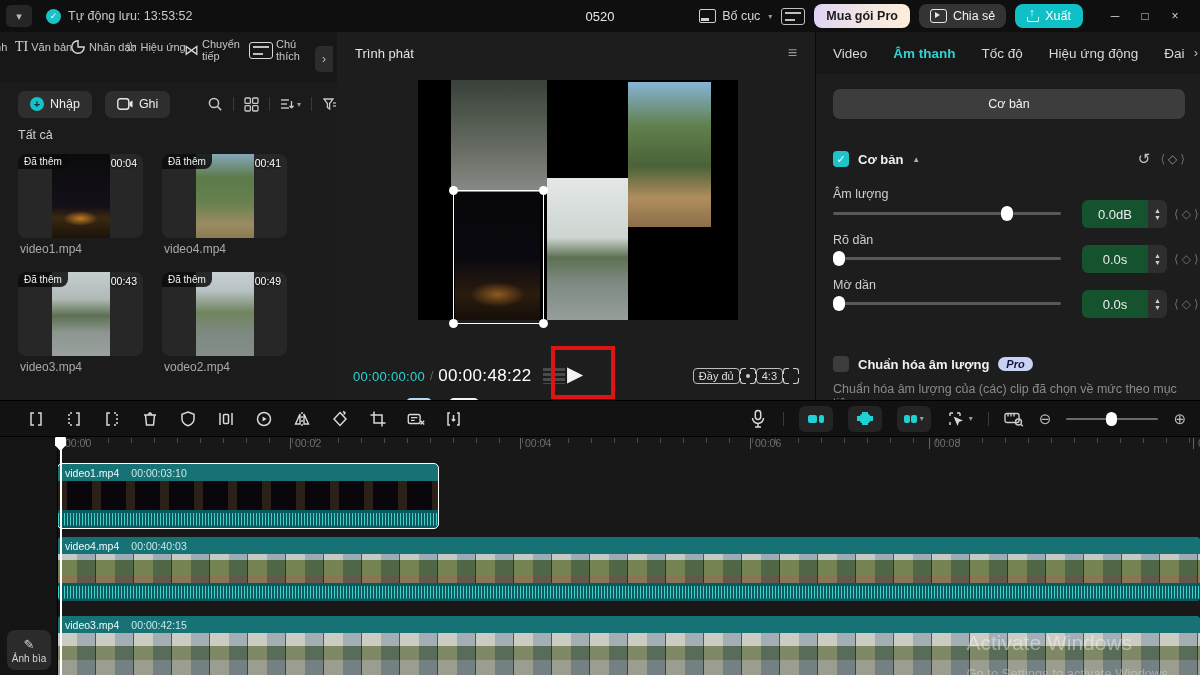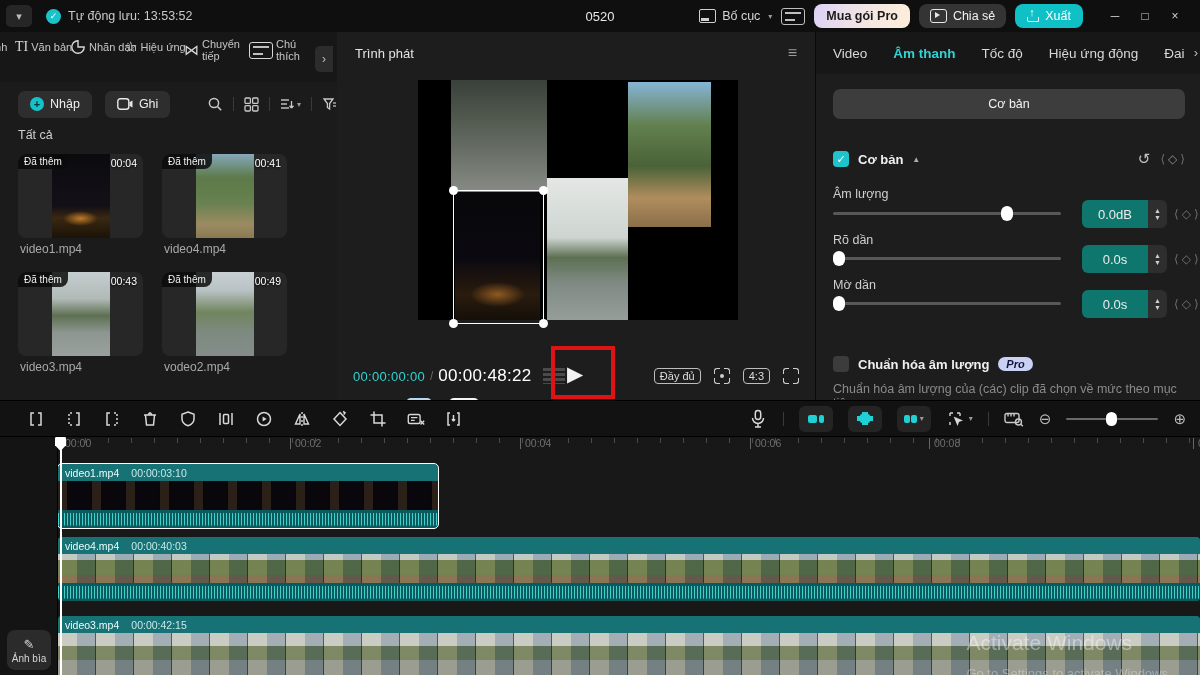--- a/index.html
+++ b/index.html
@@ -70,21 +70,21 @@
   .fr4::after{content:"";position:absolute;left:18%;top:70%;width:64%;height:20%;background:radial-gradient(ellipse,rgba(225,140,50,.55),transparent 70%)}
   .selbox{position:absolute;left:35px;top:110px;width:89px;height:132px;border:1.6px solid #fff;z-index:4}
   .handle{position:absolute;width:9px;height:9px;border-radius:50%;background:#fff}
   .p-ctrl{position:absolute;left:0;bottom:4px;width:100%;height:40px;display:flex;align-items:center;padding:0 16px;box-sizing:border-box}
   .tc-cur{color:#2fd3d3;font-size:13px;letter-spacing:.3px}
   .tc-sep{color:#666;margin:0 5px;font-size:12px}
   .tc-tot{color:#ffffff;font-size:17px;letter-spacing:.3px}
   .pages-ic{width:22px;height:16px;margin-left:12px;background:linear-gradient(180deg,#4a4a4a 0 3px,transparent 3px 5px) 0 0/22px 5px repeat-y}
   .playwrap{position:absolute;left:216px;top:-2px;width:44px;height:40px;display:flex;align-items:center;justify-content:center}
   .play-g{color:#f2f2f2;font-size:21px}
-  .p-right{margin-left:auto;display:flex;align-items:center;gap:13px}
+  .p-right{margin-left:auto;display:flex;align-items:center;}
   .mini-pill{border:1.3px solid #bdbdbd;border-radius:4px;color:#dedede;font-size:11px;padding:1px 5px}
   .focus-ic{width:16px;height:16px;position:relative}
   .corner{position:absolute;width:5px;height:5px;border:1.6px solid #cfcfcf}
   .c-tl{left:0;top:0;border-right:none;border-bottom:none;border-radius:3px 0 0 0}
   .c-tr{right:0;top:0;border-left:none;border-bottom:none;border-radius:0 3px 0 0}
   .c-bl{left:0;bottom:0;border-right:none;border-top:none;border-radius:0 0 0 3px}
   .c-br{right:0;bottom:0;border-left:none;border-top:none;border-radius:0 0 3px 0}
   .focus-dot{position:absolute;left:6px;top:6px;width:4px;height:4px;border-radius:50%;background:#cfcfcf}
   .annot{position:absolute;left:551px;top:346px;width:56px;height:45px;border:4px solid #de1414;z-index:40}
 
@@ -102,21 +102,21 @@
   .basic-lab{font-size:13px;color:#f0f0f0;font-weight:700}
   .caret-up{font-size:8px;color:#aaa}
   .kf{display:flex;align-items:center;gap:3px;color:#6f6f6f;font-size:12px}
   .kf .dia{font-size:12px;color:#8a8a8a}
   .reset-ic{color:#c2c2c2;font-size:15px}
   .ctl-lab{position:absolute;left:17px;font-size:12.5px;color:#cfcfcf}
   .slider{position:absolute;left:17px;width:228px;height:14px}
   .sl-track{position:absolute;left:0;right:0;top:6px;height:2.5px;background:#585858;border-radius:2px}
   .sl-thumb{position:absolute;top:0;width:12px;height:15px;border-radius:7px;background:#fff}
   .valrow{position:absolute;display:flex;align-items:center}
-  .valbox{width:66px;height:28px;background:#0f766e;border-radius:6px 0 0 6px;display:flex;align-items:center;justify-content:center;font-size:13px;color:#ececec}
+  .valbox{width:66px;height:28px;background:#14532d;border-radius:6px 0 0 6px;display:flex;align-items:center;justify-content:center;font-size:13px;color:#ececec}
   .stepper{width:19px;height:28px;background:#2e2e2e;border-radius:0 6px 6px 0;display:flex;flex-direction:column;align-items:center;justify-content:center;color:#cfcfcf}
   .stepper span{font-size:7px;line-height:7px}
   .kf2{display:flex;align-items:center;gap:3px;color:#6f6f6f;font-size:12px;margin-left:7px}
   .norm-row{position:absolute;left:17px;top:324px;display:flex;align-items:center;gap:9px}
   .norm-lab{font-size:13px;color:#f0f0f0;font-weight:700}
   .badge-pro{background:#c9d2f5;color:#14143a;font-weight:700;font-size:11px;border-radius:8px;padding:1px 8px;font-style:italic}
   .norm-desc{position:absolute;left:17px;top:350px;width:366px;font-size:12.5px;color:#8a8a8a}
 
   
   .toolrow{position:absolute;left:0;top:400px;width:1200px;height:35px;background:#121212;border-top:1px solid #000;border-bottom:1px solid #000;display:flex;align-items:center;z-index:20}

